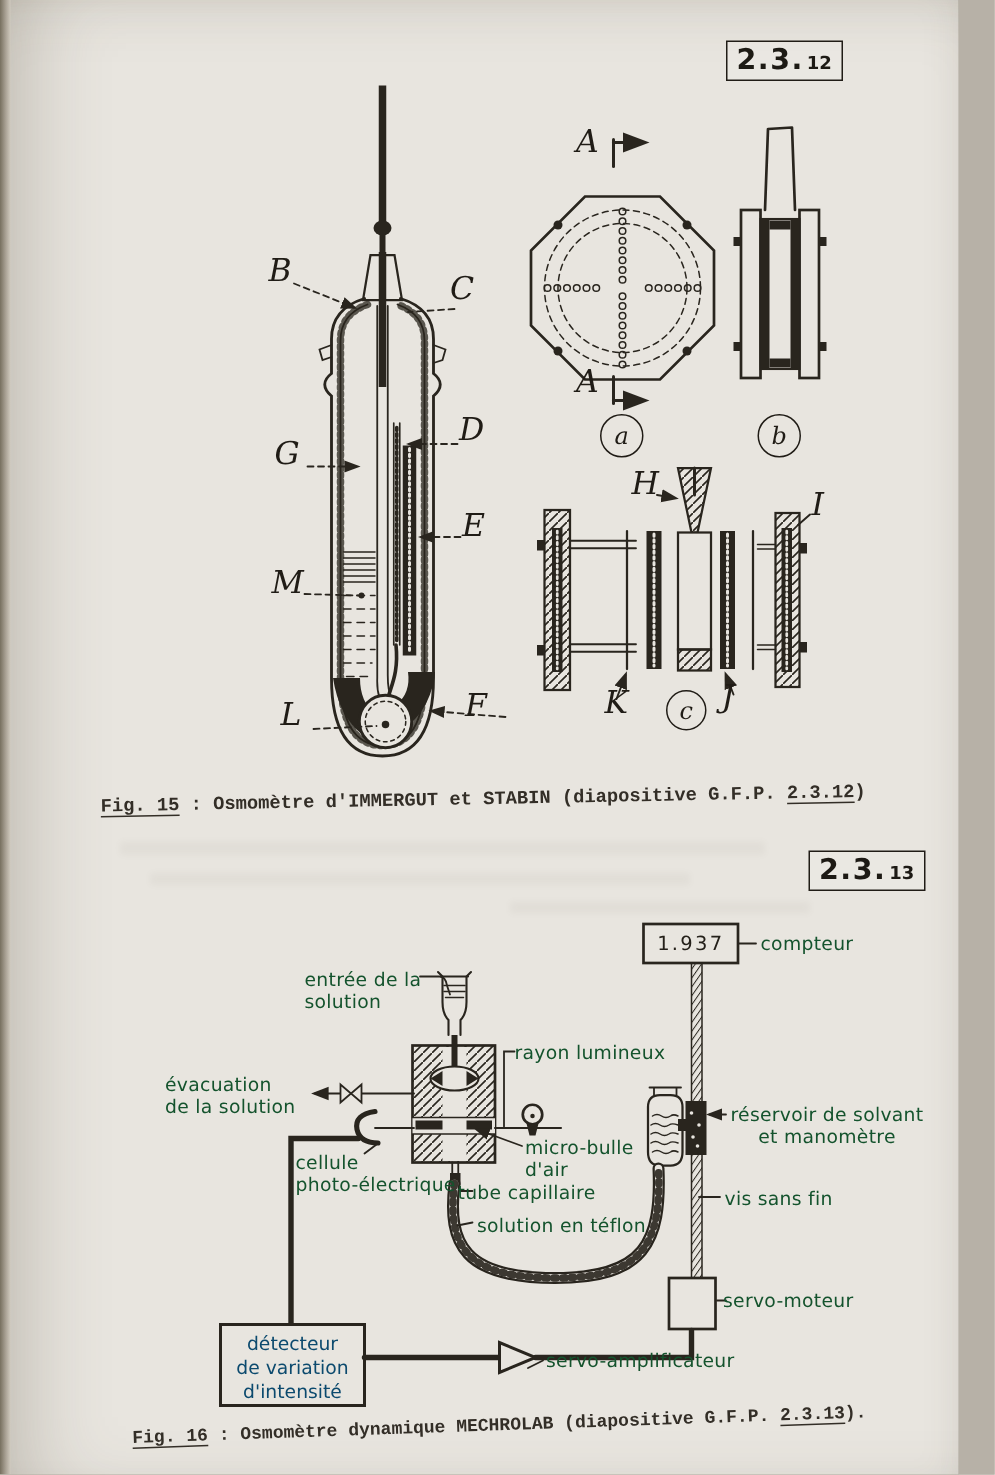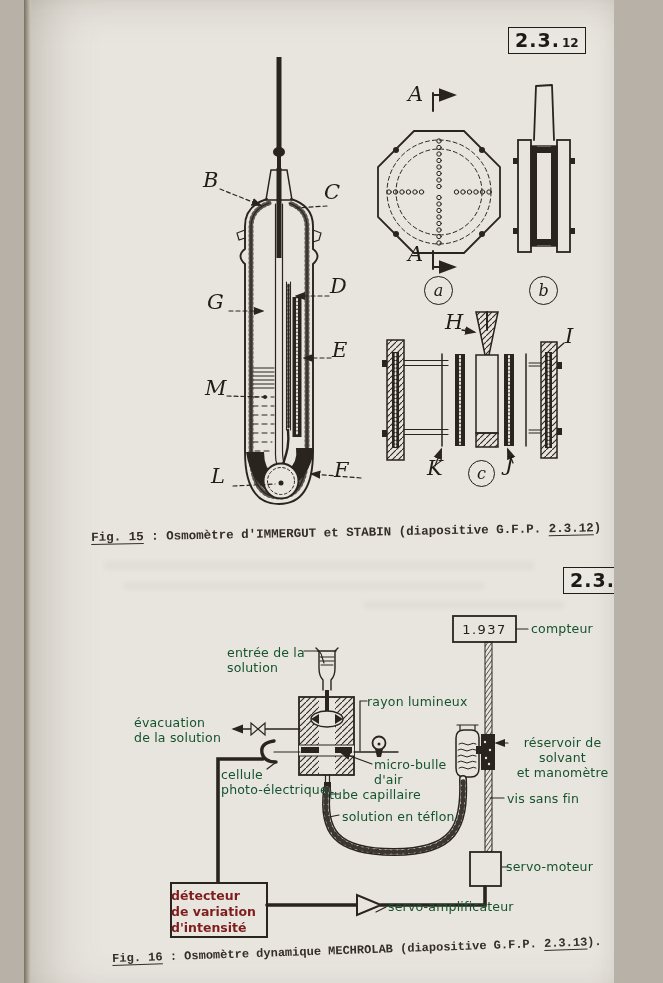--- a/index.html
+++ b/index.html
@@ -1,38 +1,38 @@
 <!DOCTYPE html>
 <html><head>
 <meta charset="utf-8">
 <style>
   html,body{margin:0;padding:0;background:#b7b1a7;}
-  .page{position:relative;width:590px;height:983px;background:#e8e5df;overflow:hidden;
+  .page{position:relative;width:639px;height:983px;background:#e8e5df;overflow:hidden;
         font-family:"DejaVu Sans",sans-serif;color:#2a2620;
         box-shadow:inset 46px 0 60px -34px rgba(88,78,62,.33), inset -14px 0 30px -20px rgba(88,78,62,.18),
-                   inset 0 30px 50px -35px rgba(88,78,62,.15);margin-left:24px;}
+                   inset 0 30px 50px -35px rgba(88,78,62,.15);}
   .spine{position:absolute;left:0;top:0;width:7px;height:100%;
          background:linear-gradient(90deg,#77705f,#aaa295 55%,#cfc9bd);}
   svg.art{position:absolute;left:0;top:0;pointer-events:none;}
   .lbl{position:absolute;font-size:12.5px;line-height:1.2;color:#14532d;white-space:pre-line;letter-spacing:.2px;}
   .letter{position:absolute;font-family:"DejaVu Serif",serif;font-style:italic;font-size:21px;color:#201c16;line-height:1;}
   .viewcircle{position:absolute;width:29px;height:29px;border:1.6px solid #201c16;border-radius:50%;
               display:flex;align-items:center;justify-content:center;box-sizing:border-box;
               font-family:"DejaVu Serif",serif;font-style:italic;font-size:16px;color:#201c16;}
   .viewcircle.small{width:27px;height:27px;}
   .caption{position:absolute;font-family:"Liberation Mono",monospace;font-weight:600;color:#332e27;
            white-space:pre;transform-origin:left top;}
   .uln{text-decoration:underline;text-underline-offset:3px;text-decoration-thickness:1.4px;}
   .refbox{position:absolute;border:1.8px solid #201c16;display:flex;align-items:baseline;justify-content:center;
           padding:1px 6px 2px;font-weight:bold;color:#1d1a14;background:rgba(255,255,255,.12);}
   .refbox .maj{font-size:19px;letter-spacing:1px;}
   .refbox .min{font-size:12px;margin-left:2px;}
   .counterval{position:absolute;font-size:13px;letter-spacing:1.5px;color:#24201a;
               display:flex;align-items:center;justify-content:center;text-align:right;}
-  .detectortxt{position:absolute;text-align:left;font-size:12.5px;line-height:1.28;white-space:pre-line;color:#7f1d1d;font-weight:bold;}
+  .detectortxt{position:absolute;text-align:center;font-size:12.5px;line-height:1.28;white-space:pre-line;color:#0c4a6e;}
   .ghost{position:absolute;background:#6a6154;opacity:.05;filter:blur(2px);border-radius:2px;}
 </style>
 </head>
 <body>
 
 <div class="page">
   <div class="spine"></div>
 
   <div class="ghost" style="left:80px;top:561px;width:430px;height:9px;"></div>
   <div class="ghost" style="left:100px;top:582px;width:360px;height:8px;"></div>

